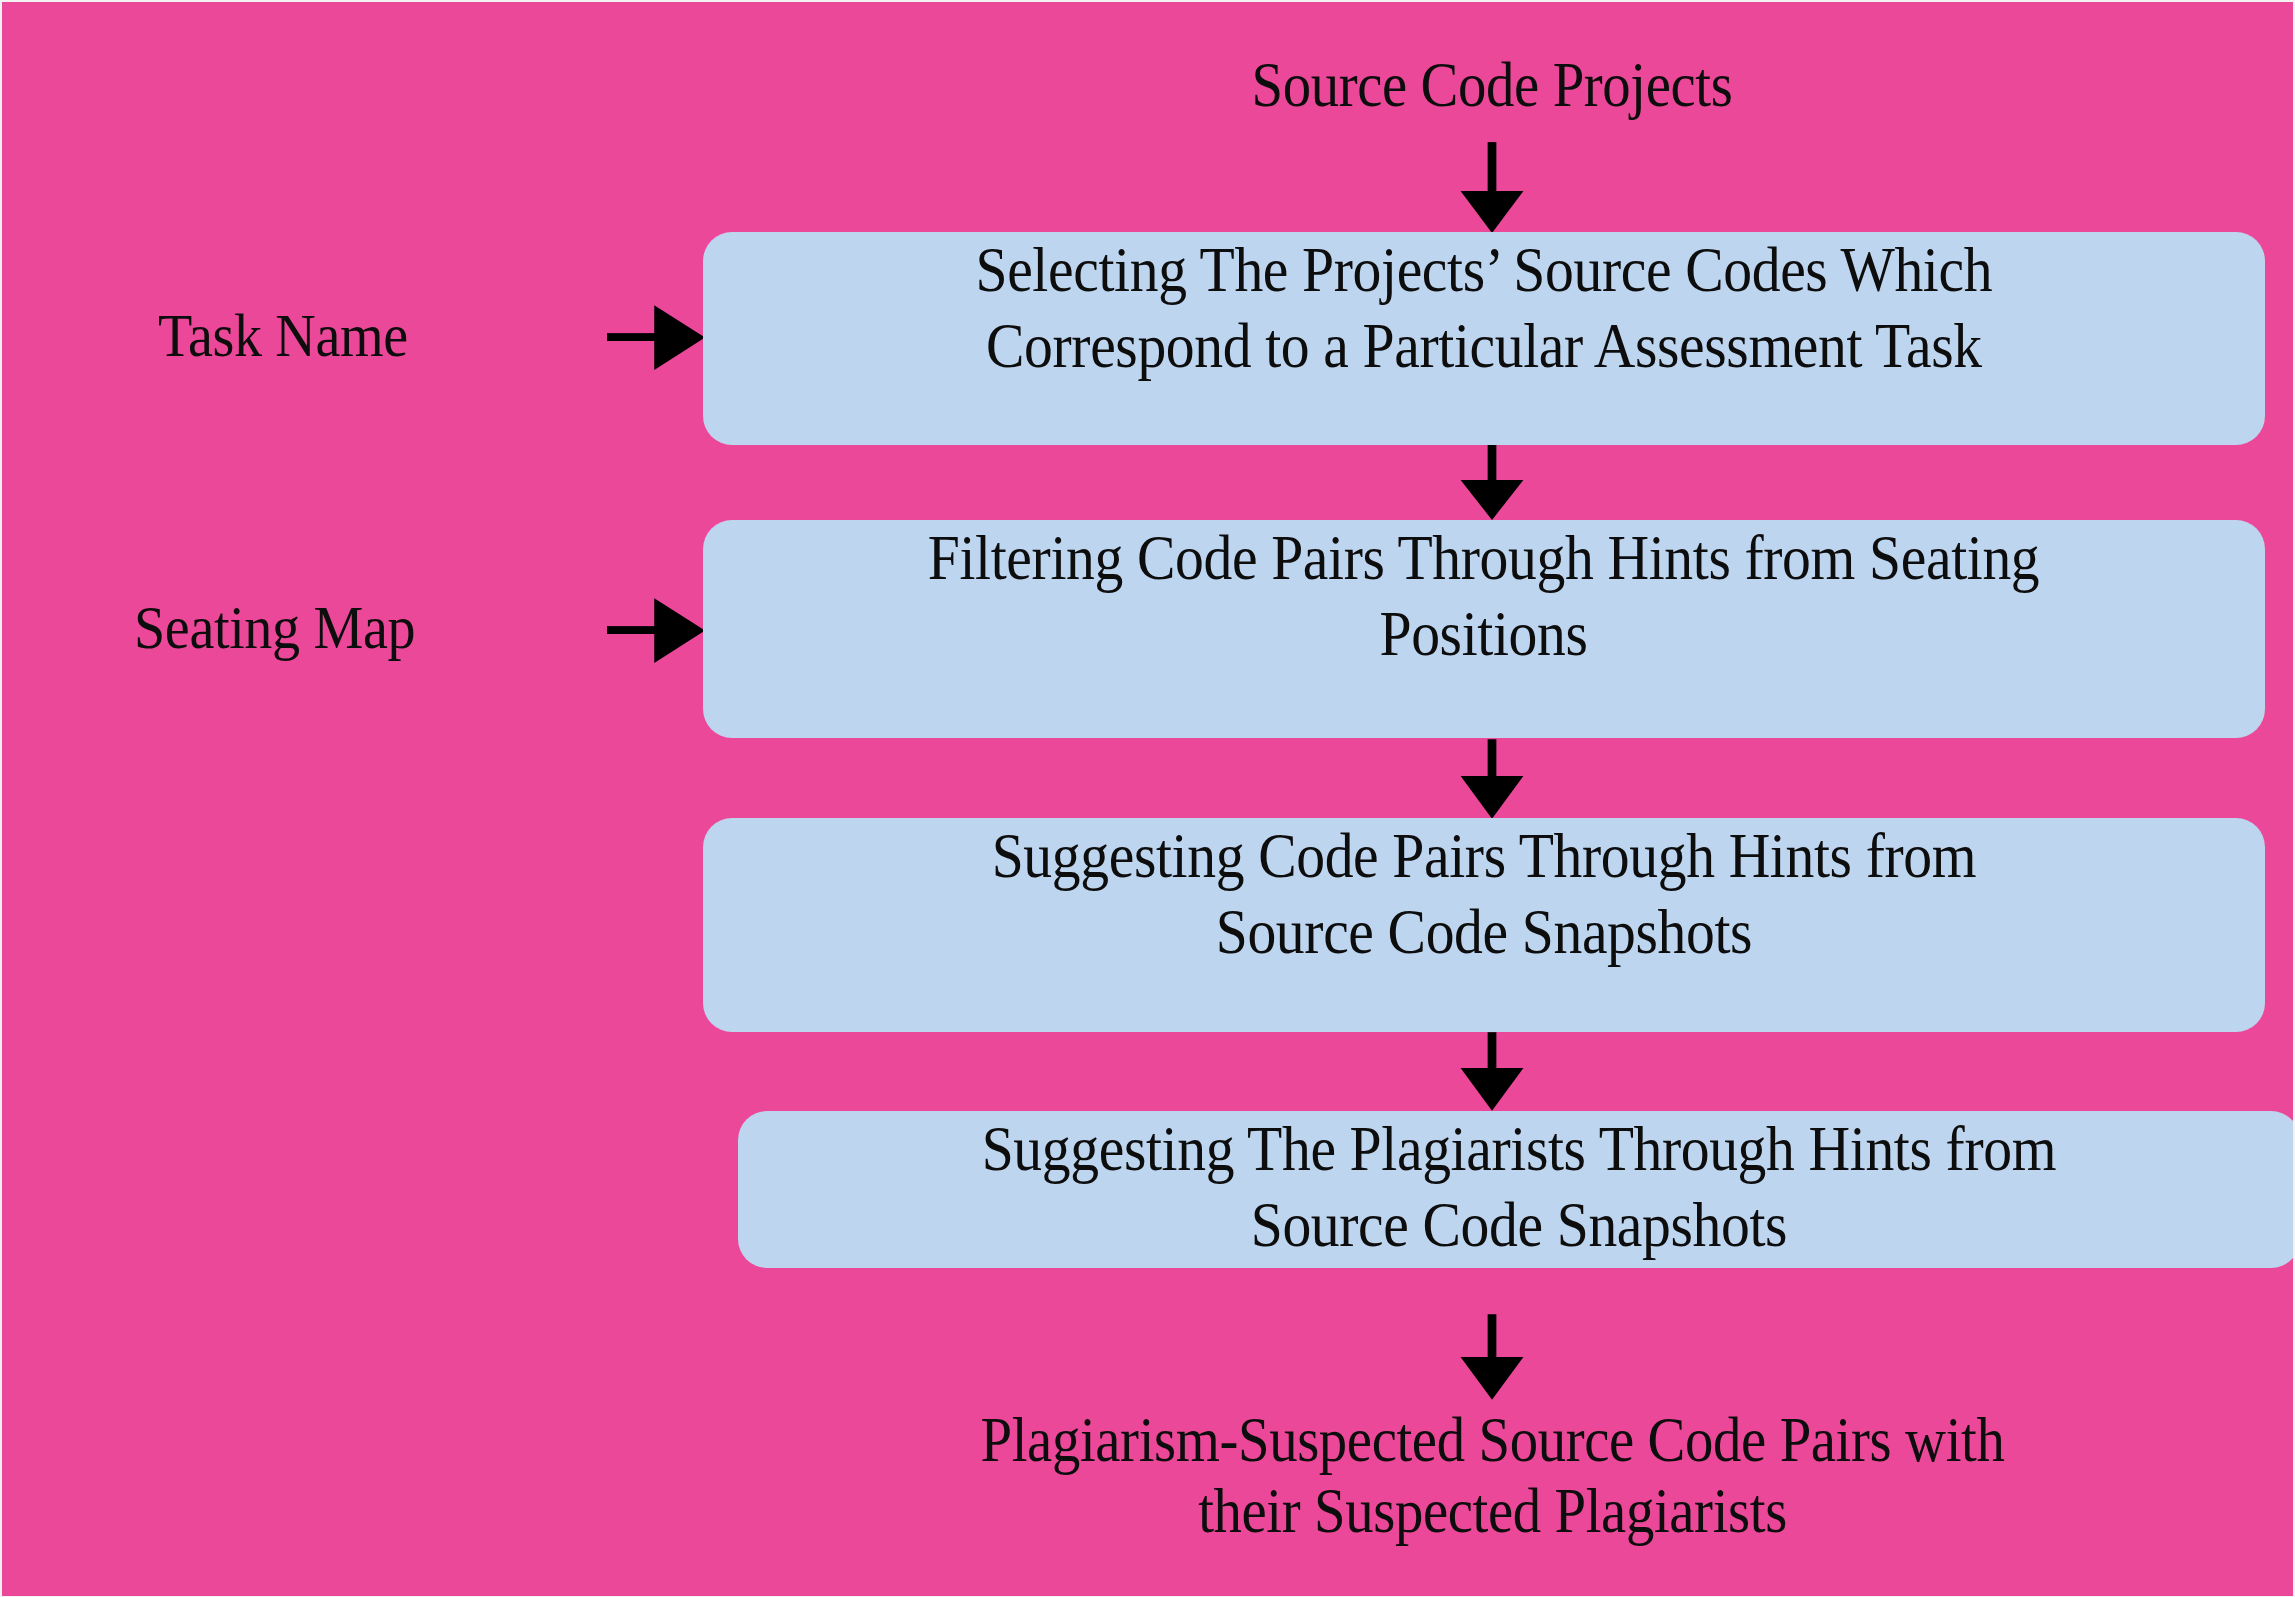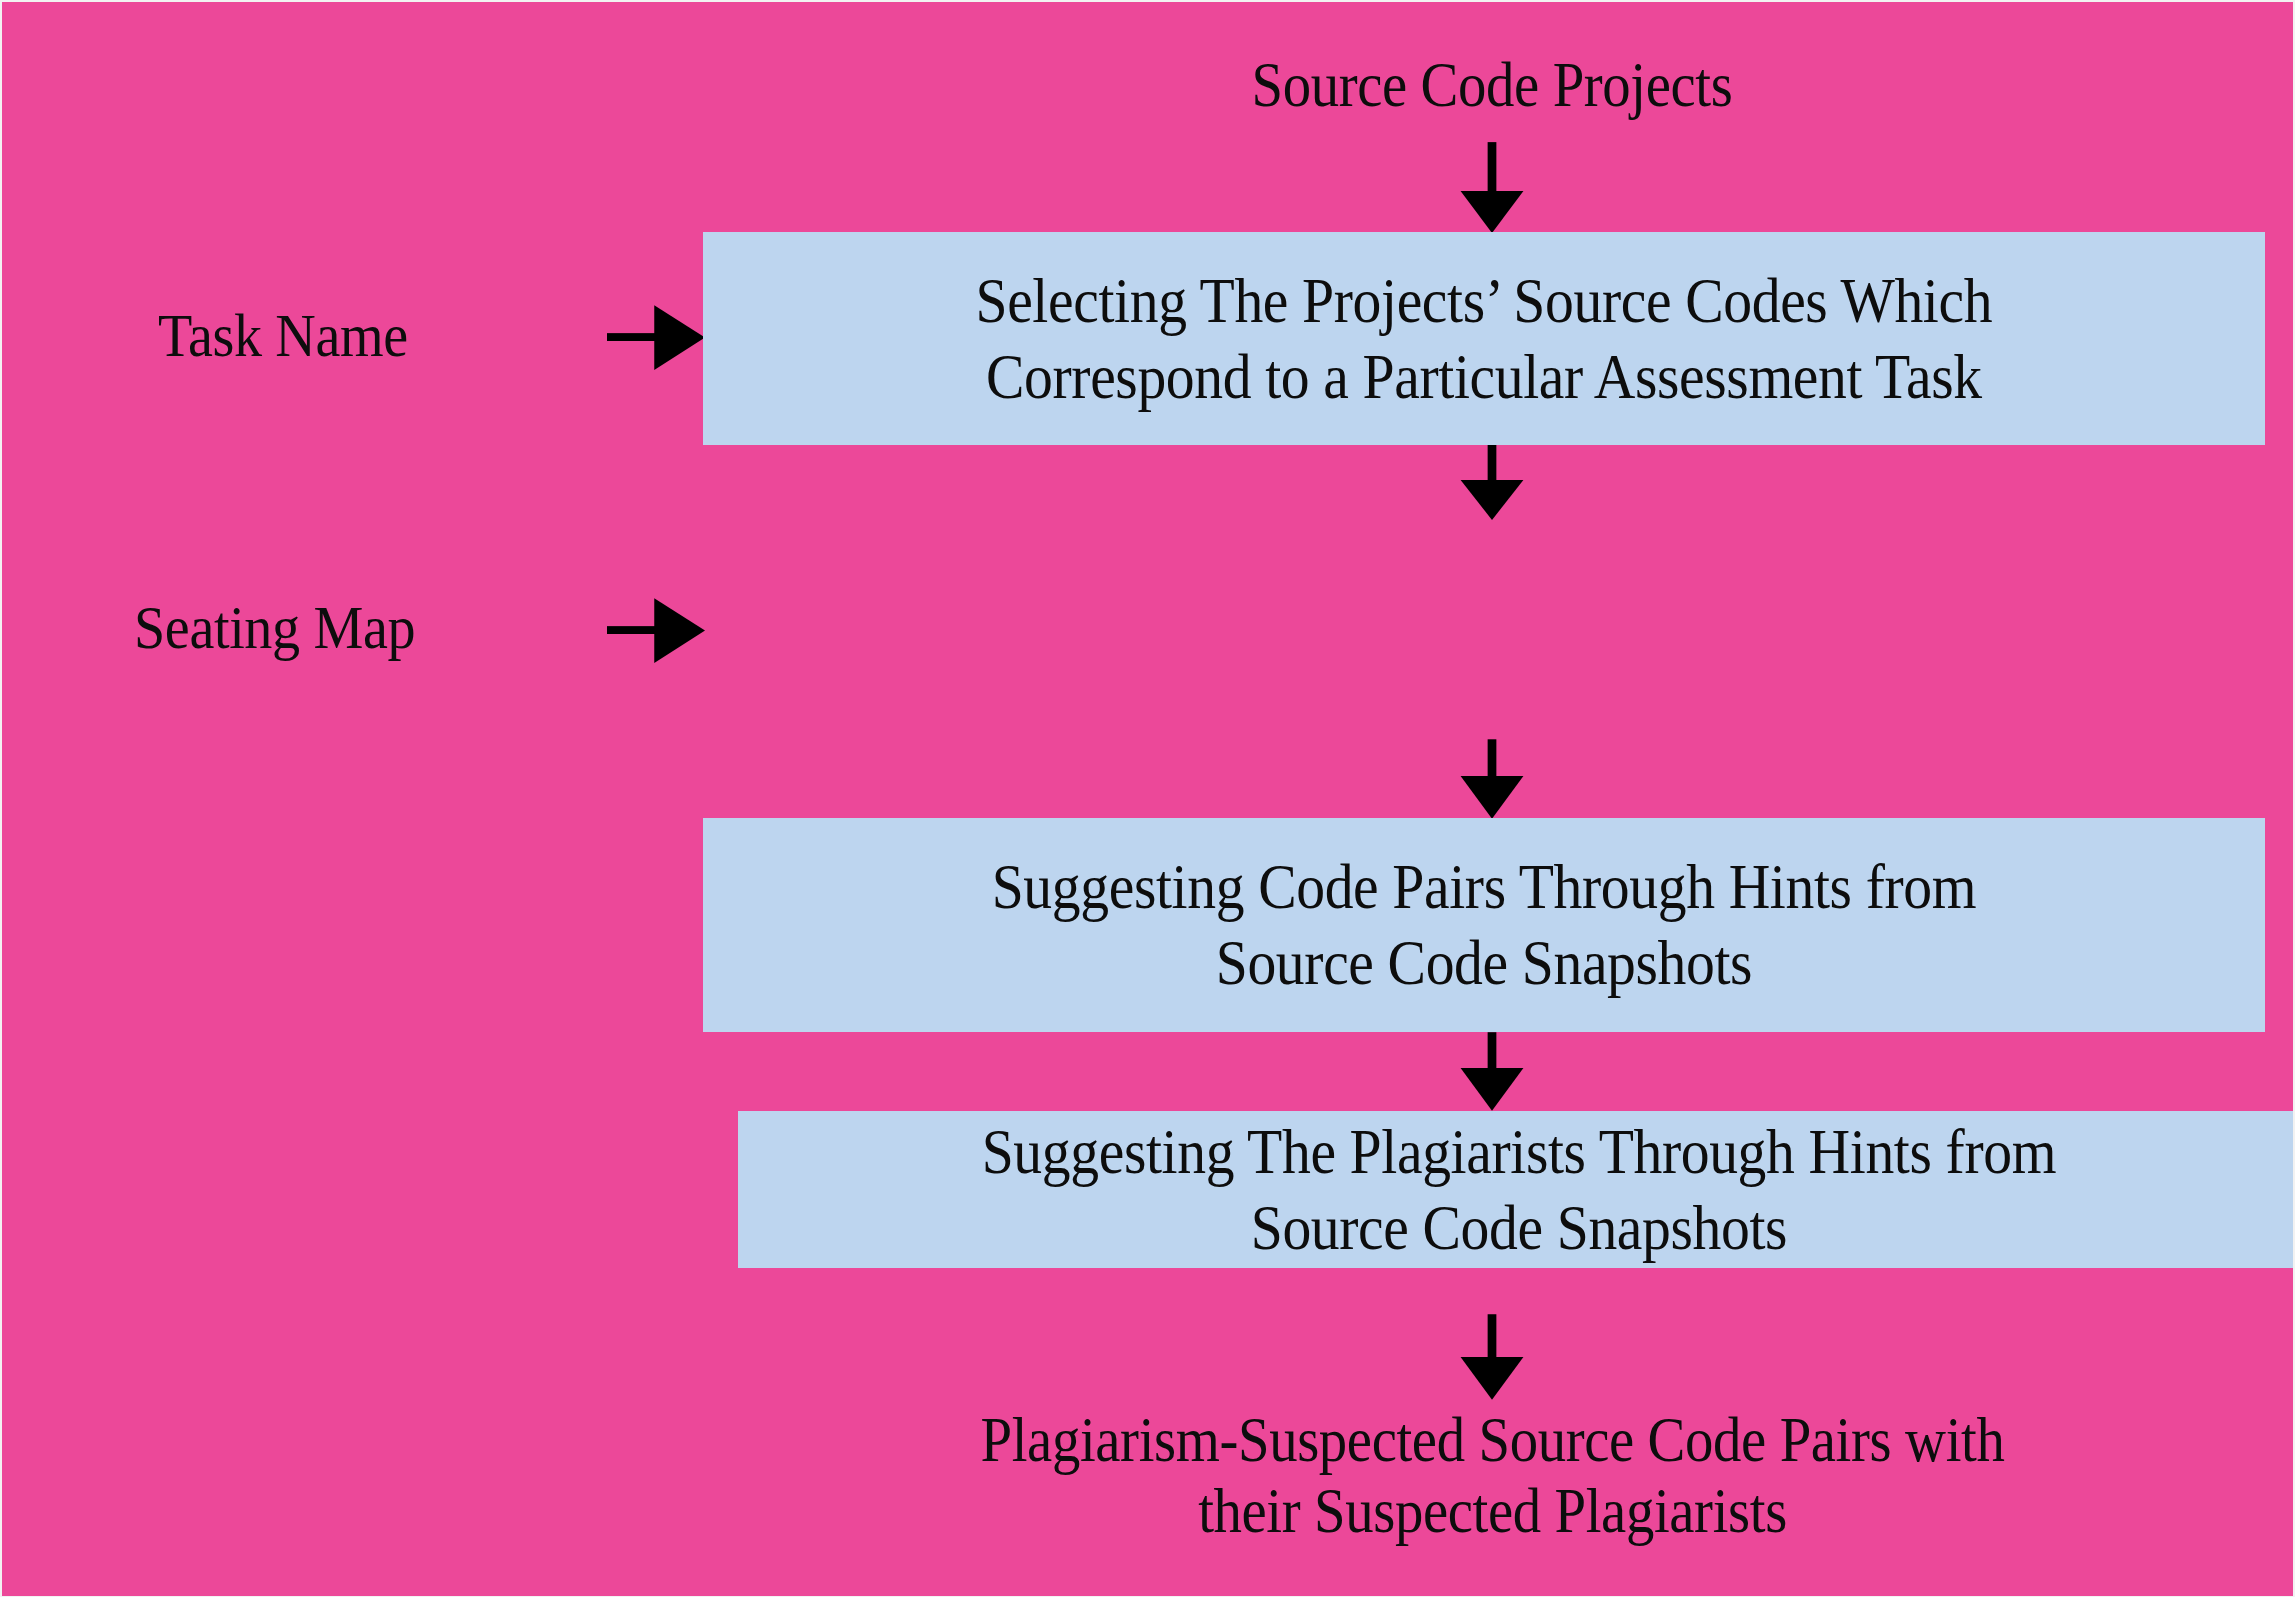--- a/index.html
+++ b/index.html
@@ -45,24 +45,25 @@
     transform-origin: left center;
   }
 
   
   .proc-box {
     position: absolute;
     left: 701px;
     width: 1562px;
     background: #bdd5ef;
     display: flex;
-    align-items: center;
+    align-items: flex-start;
     justify-content: center;
     box-sizing: border-box;
     padding: 0 35px;
+    border-radius: 29px;
   }
   .proc-text {
     text-align: center;
     color: #0d0d0d;
     font-family: "Liberation Serif", "DejaVu Serif", serif;
     font-size: 64px;
     line-height: 1.18;
     letter-spacing: -0.4px;
     transform: scaleX(0.90);
     transform-origin: center center;
@@ -117,20 +118,24 @@
 
   <div class="side-label" style="left:132px; top:592px;">Seating Map</div>
 
   <div class="arrow-right" style="left:605px; top:589px; width:98px;">
     <svg width="98" height="79" viewBox="0 0 112 90" xmlns="http://www.w3.org/2000/svg">
       <rect x="0" y="40" width="60" height="9" fill="#000000"></rect>
       <polygon points="54,8 54,82 112,45" fill="#000000"></polygon>
     </svg>
   </div>
 
+  <div class="proc-box" style="top:518px; height:218px;">
+    <div class="proc-text">Filtering Code Pairs Through Hints from Seating
+Positions</div>
+  </div>
 
   <div class="arrow-down" style="left:1442px; top:737px; height:80px;">
     <svg width="96" height="80" viewBox="0 0 110 91" xmlns="http://www.w3.org/2000/svg">
       <rect x="50" y="0" width="10" height="48" fill="#000000"></rect>
       <polygon points="19,42 91,42 55,91" fill="#000000"></polygon>
     </svg>
   </div>
 
   <div class="proc-box" style="top:816px; height:214px;">
     <div class="proc-text">Suggesting Code Pairs Through Hints from

